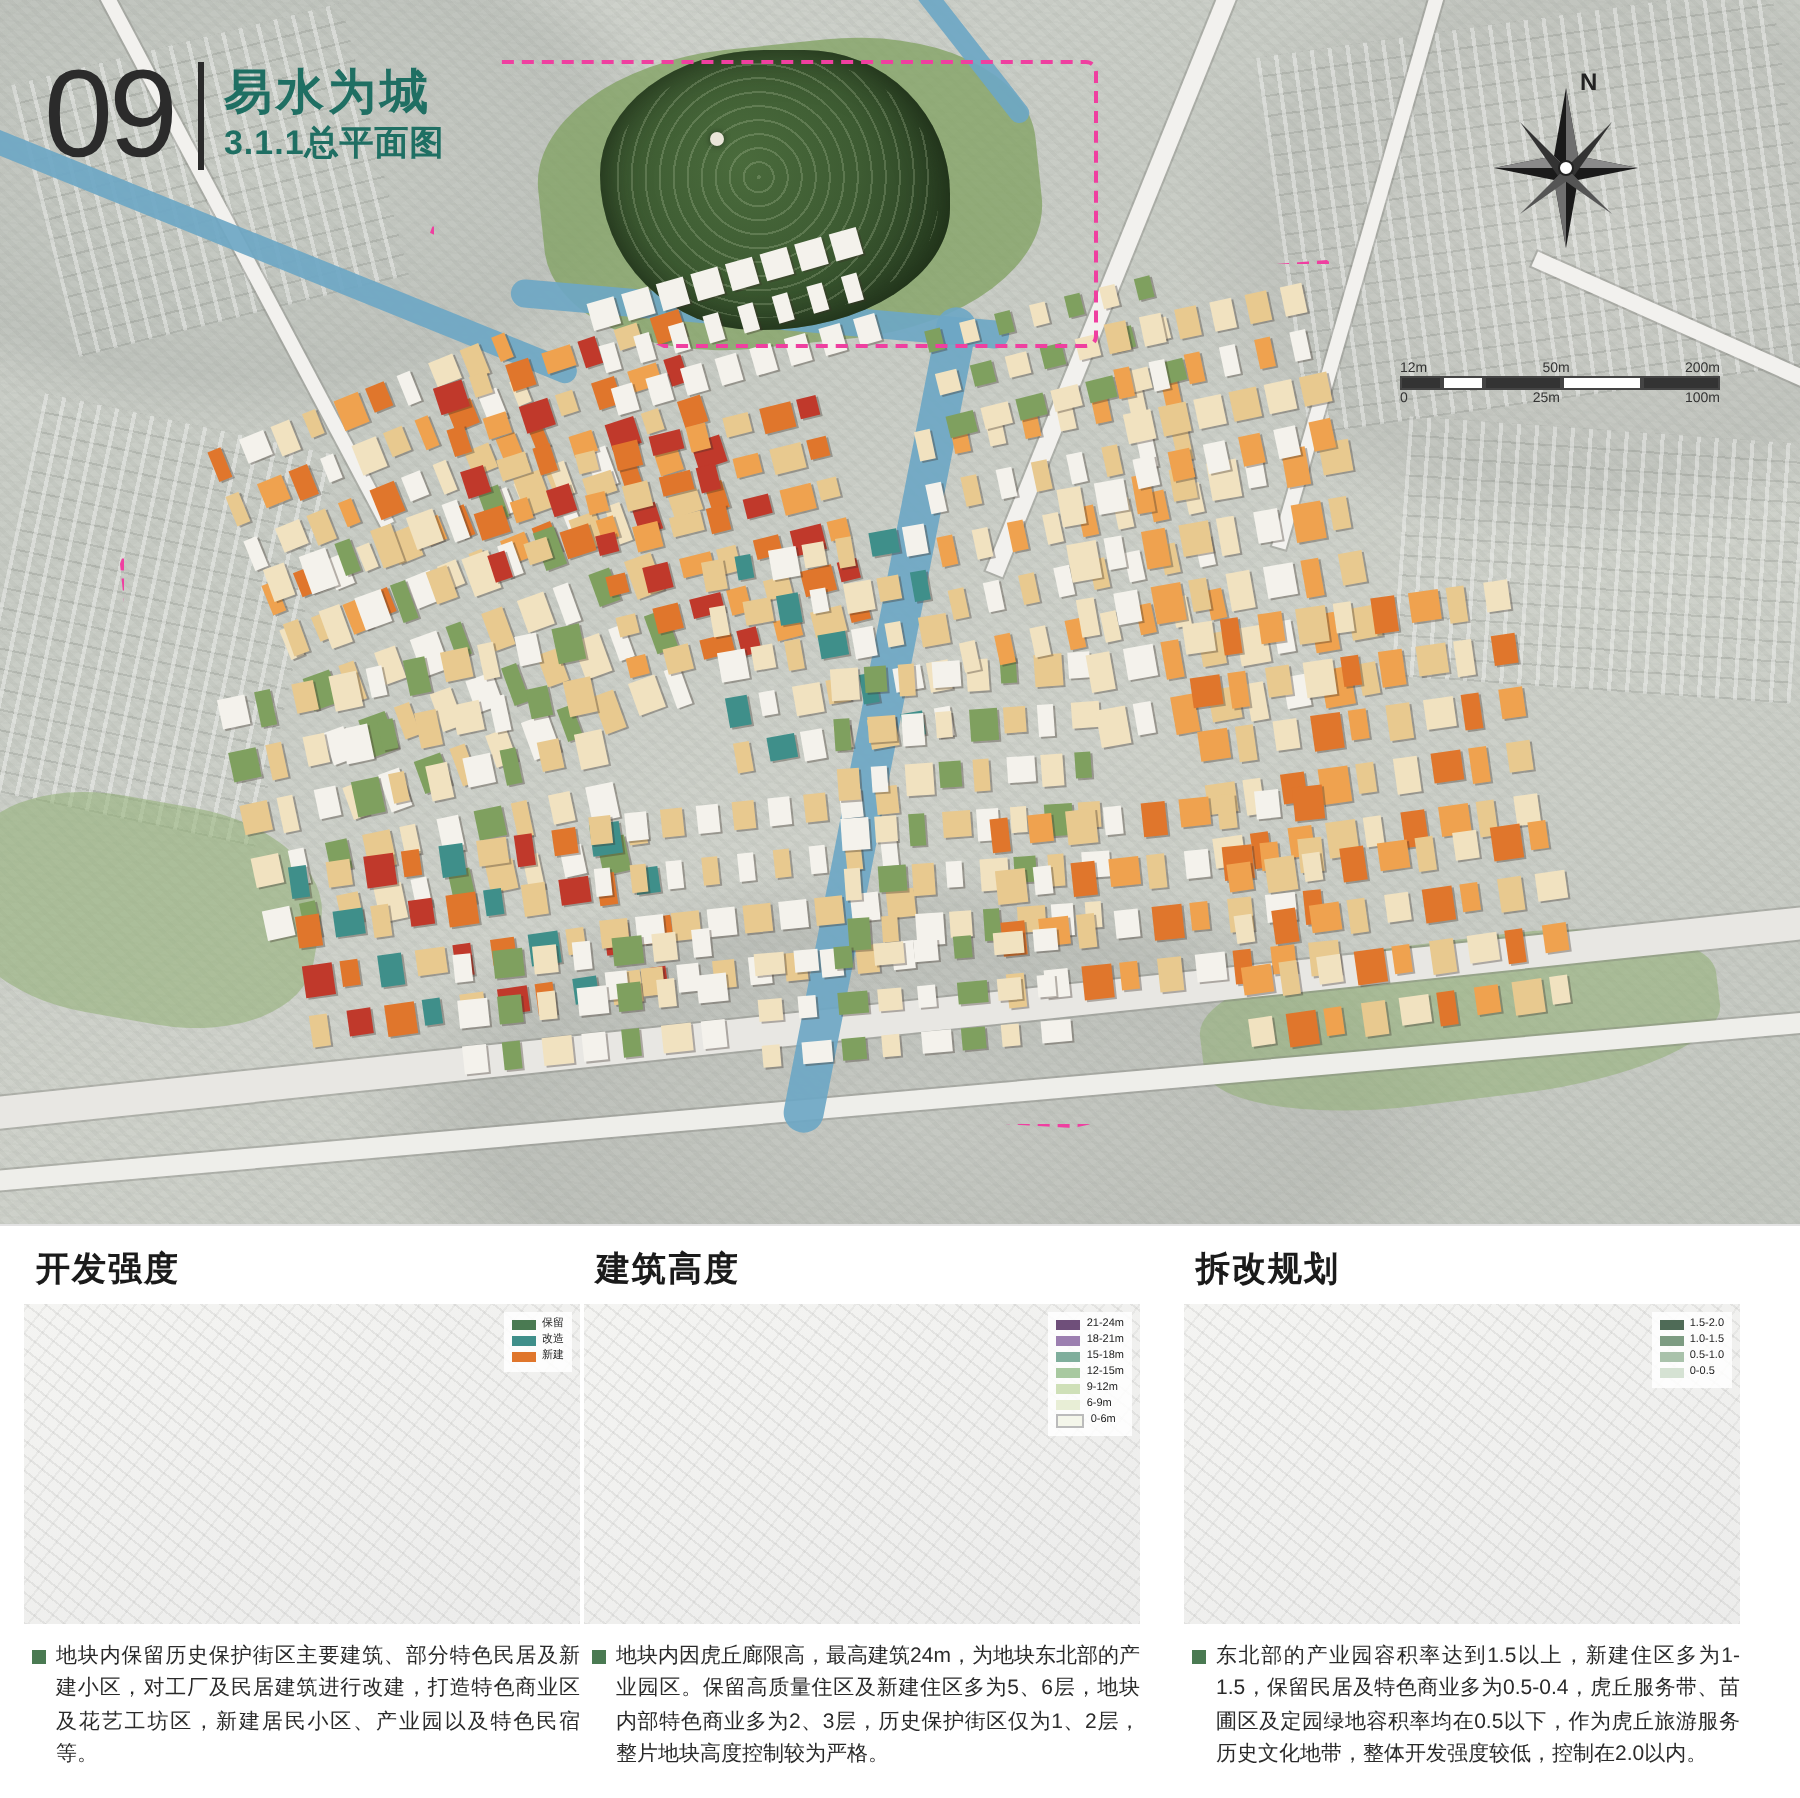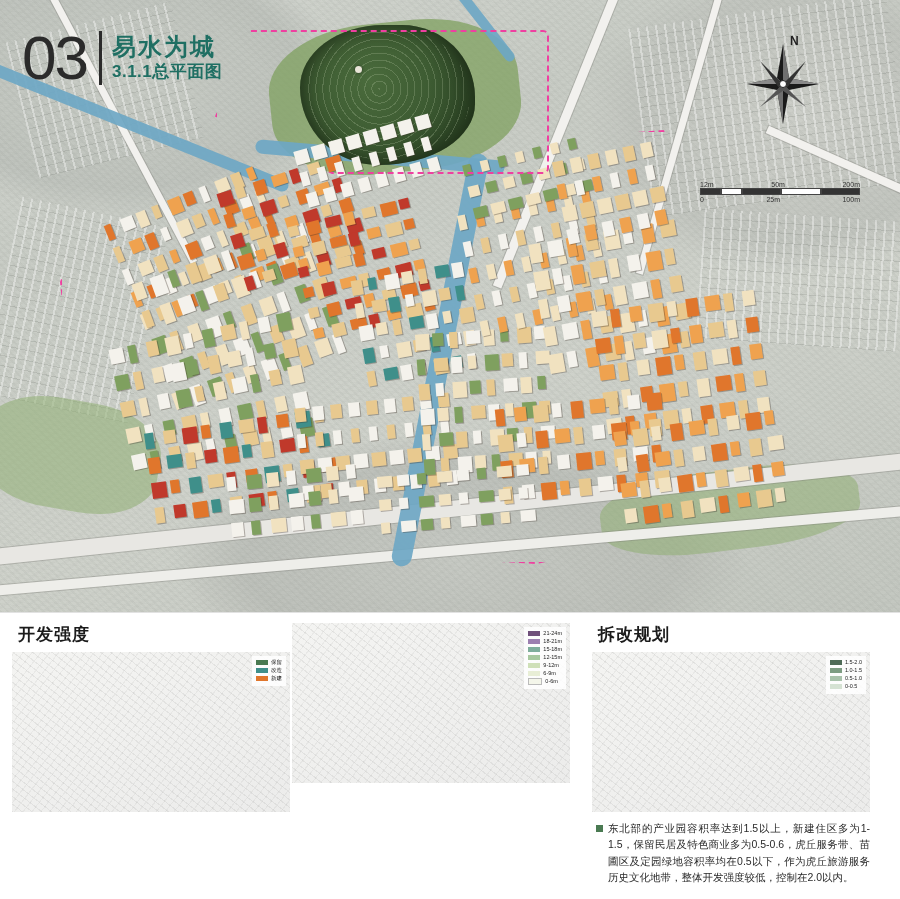--- a/index.html
+++ b/index.html
@@ -1051,21 +1051,21 @@
         <div class="bld" style="left:80px;top:46px;width:9px;height:14px;background:#7fa05f"></div>
         <div class="bld" style="left:100px;top:46px;width:15px;height:14px;background:#f1e2c0"></div>
         <div class="bld" style="left:120px;top:46px;width:12px;height:14px;background:#f4f2ec"></div>
       </div>
     </div>
 
   <div id="site-boundary"></div>
   <div id="site-boundary-2"></div>
 
   <div id="title-block">
-    <div id="title-number">03</div>
+    <div id="title-number">09</div>
     <div id="title-divider"></div>
     <div id="title-texts">
       <div id="title-main">易水为城</div>
       <div id="title-sub">3.1.1总平面图</div>
     </div>
   </div>
 
   <div id="compass">
     <div id="compass-n">N</div>
     <svg width="78" height="90" viewBox="0 0 78 90">
@@ -1445,23 +1445,28 @@
         <div class="legend-row">
           <span class="legend-sw" style="background:#3f8f8a"></span>
           <span>改造</span>
         </div>
         <div class="legend-row">
           <span class="legend-sw" style="background:#e0762c"></span>
           <span>新建</span>
         </div>
       </div>
       </div>
+    <div class="note">
+      <span class="note-bullet"></span>
+      <span class="note-text">地块内保留历史保护街区主要建筑、部分特色民居及新建小区，对工厂及民居建筑进行改建，打造特色商业区及花艺工坊区，新建居民小区、产业园以及特色民宿等。</span>
+    </div>
   </div>
 
   <div class="panel-col col2">
+    <div class="panel-title">建筑高度</div>
     <div class="mini-map" id="mini2">
         <div class="mini-road" style="left:-20px;top:40px;width:330px;height:3px;transform:rotate(-14deg)"></div>
         <div class="mini-road" style="left:-20px;top:85px;width:330px;height:3px;transform:rotate(-10deg)"></div>
         <div class="mini-road" style="left:-20px;top:125px;width:330px;height:3px;transform:rotate(-6deg)"></div>
         <div class="mini-road" style="left:70px;top:-20px;width:3px;height:220px;transform:rotate(16deg)"></div>
         <div class="mini-road" style="left:145px;top:-20px;width:3px;height:220px;transform:rotate(12deg)"></div>
         <div class="mini-road" style="left:215px;top:-20px;width:3px;height:220px;transform:rotate(9deg)"></div>
         <div class="mini-bld" style="left:14px;top:18px;width:60px;height:46px;transform:rotate(-12deg)">
           <div style="position:absolute;left:0px;top:0px;width:5px;height:9px;background:#6f4f7a"></div>
           <div style="position:absolute;left:8px;top:0px;width:5px;height:9px;background:#7fae9c"></div>
@@ -1803,20 +1808,24 @@
         <div class="legend-row">
             <span class="legend-sw" style="background:#e8eed6"></span>
             <span>6-9m</span>
           </div>
         <div class="legend-row">
             <span class="legend-sw" style="background:#f4f6ea;border:.5px solid #bbb"></span>
             <span>0-6m</span>
           </div>
       </div>
       </div>
+    <div class="note">
+      <span class="note-bullet"></span>
+      <span class="note-text">地块内因虎丘廊限高，最高建筑24m，为地块东北部的产业园区。保留高质量住区及新建住区多为5、6层，地块内部特色商业多为2、3层，历史保护街区仅为1、2层，整片地块高度控制较为严格。</span>
+    </div>
   </div>
 
   <div class="panel-col col3">
     <div class="panel-title">拆改规划</div>
     <div class="mini-map" id="mini3">
         <div class="mini-road" style="left:-20px;top:40px;width:330px;height:3px;transform:rotate(-14deg)"></div>
         <div class="mini-road" style="left:-20px;top:85px;width:330px;height:3px;transform:rotate(-10deg)"></div>
         <div class="mini-road" style="left:-20px;top:125px;width:330px;height:3px;transform:rotate(-6deg)"></div>
         <div class="mini-road" style="left:70px;top:-20px;width:3px;height:220px;transform:rotate(16deg)"></div>
         <div class="mini-road" style="left:145px;top:-20px;width:3px;height:220px;transform:rotate(12deg)"></div>
@@ -1976,17 +1985,17 @@
             <span>0.5-1.0</span>
           </div>
         <div class="legend-row">
             <span class="legend-sw" style="background:#d5e2d3"></span>
             <span>0-0.5</span>
           </div>
       </div>
       </div>
     <div class="note">
       <span class="note-bullet"></span>
-      <span class="note-text">东北部的产业园容积率达到1.5以上，新建住区多为1-1.5，保留民居及特色商业多为0.5-0.6，虎丘服务带、苗圃区及定园绿地容积率均在0.5以下，作为虎丘旅游服务历史文化地带，整体开发强度较低，控制在2.0以内。</span>
+      <span class="note-text">东北部的产业园容积率达到1.5以上，新建住区多为1-1.5，保留民居及特色商业多为0.5-0.4，虎丘服务带、苗圃区及定园绿地容积率均在0.5以下，作为虎丘旅游服务历史文化地带，整体开发强度较低，控制在2.0以内。</span>
     </div>
   </div>
 
 </div>
 
 </body></html>

